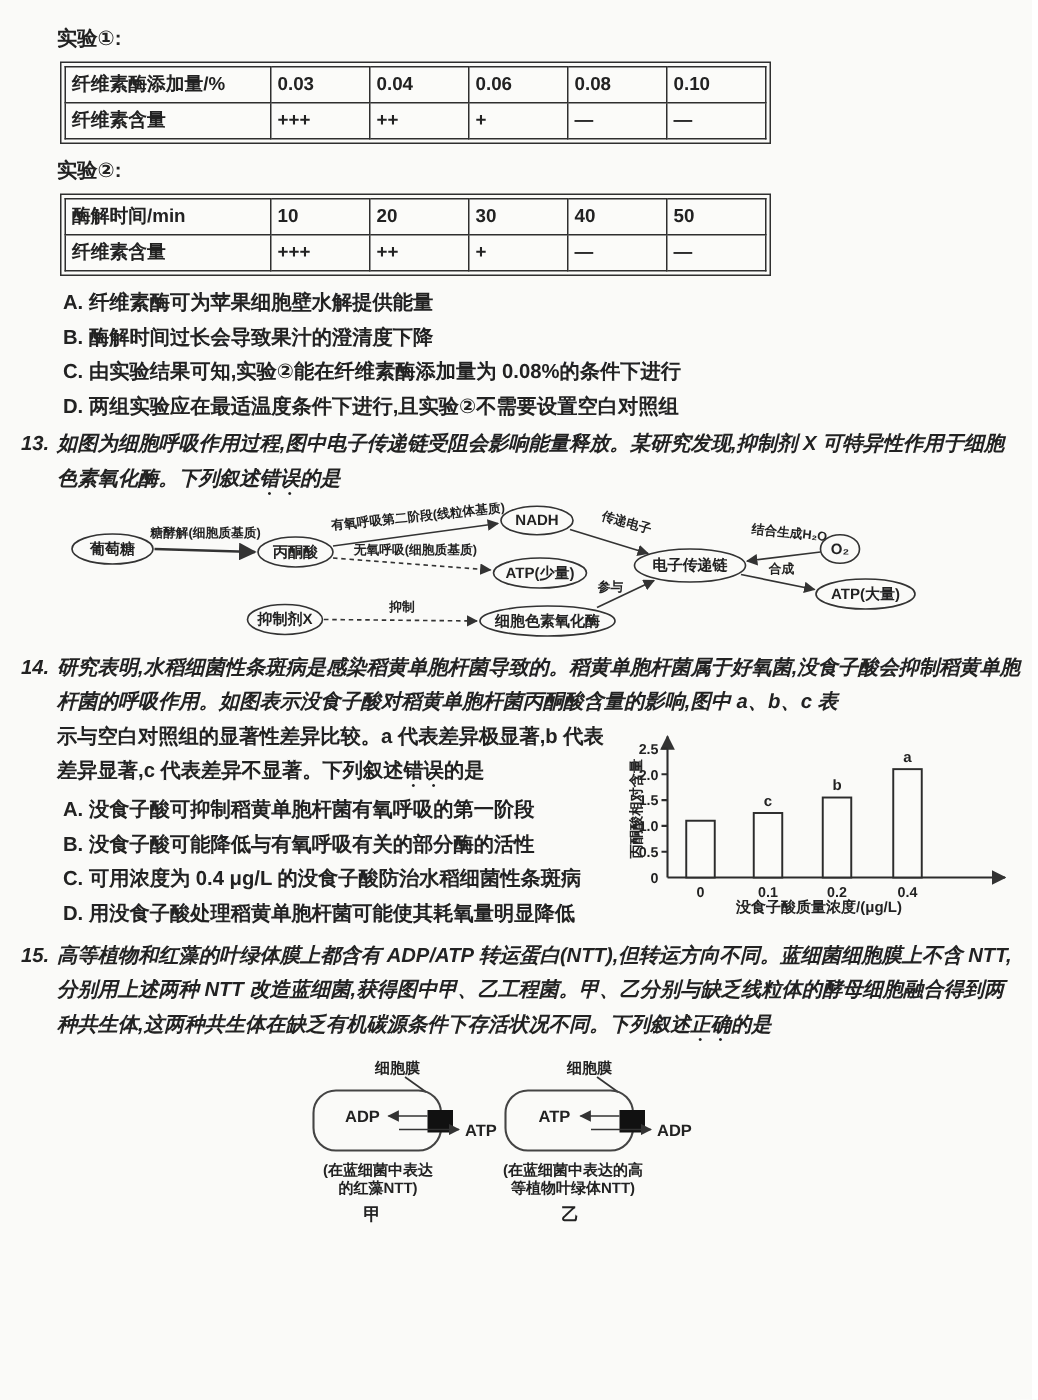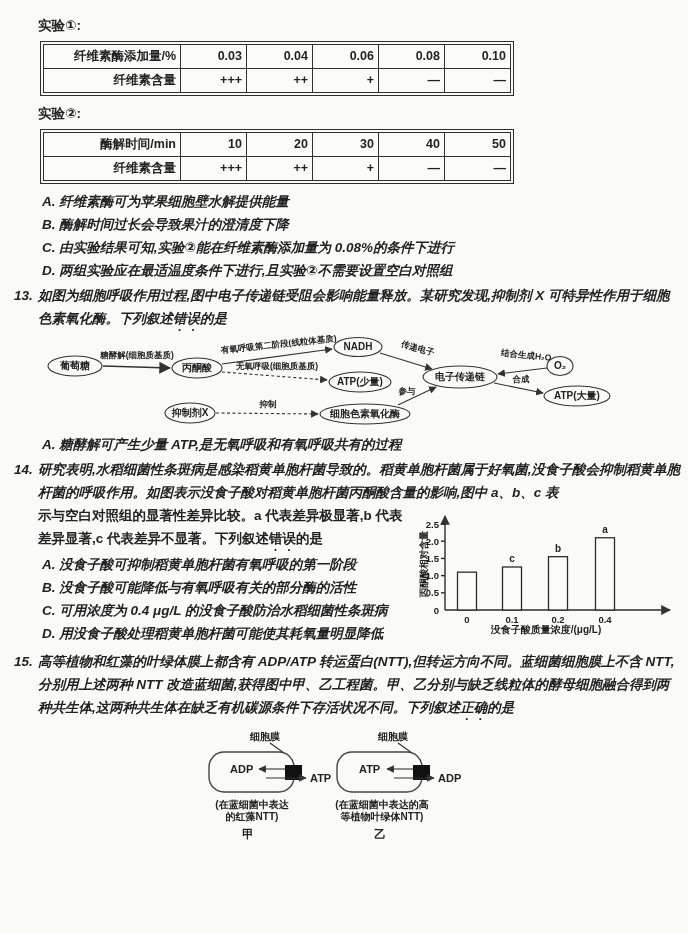--- a/index.html
+++ b/index.html
@@ -3,24 +3,24 @@
 <meta charset="utf-8">
 <style>
   html,body{margin:0;padding:0;}
   body{font-family:"Liberation Sans","DejaVu Sans",sans-serif;}
   .page{position:relative;width:688px;height:933px;overflow:hidden;
         background:#fafaf8;color:#222;font-size:13.5px;font-weight:600;line-height:23px;}
   .inner{padding:10px 8px 0 14px;}
   .exp-label{margin:4px 0 4px 24px;}
   .table-wrap{border:1.5px solid #2f2f2f;padding:2px;width:fit-content;margin:2px 0 6px 26px;background:#fbfbf9;}
   table.exp{border-collapse:collapse;}
-  table.exp td{border:1px solid #2f2f2f;text-align:right;font-size:12.5px;
+  table.exp td{border:1px solid #2f2f2f;text-align:left;font-size:12.5px;
                height:23px;padding:0 4px;min-width:57px;}
   table.exp td.hdr{width:128px;}
-  .opt{margin-left:28px;font-style:italic;}
+  .opt{margin-left:28px;}
   .q{padding-left:24px;text-indent:-24px;margin-top:2px;font-style:italic;}
   .q .qnum{display:inline-block;width:24px;text-indent:0;}
   .q14-rest{margin-top:0;}
   .q14-rest .stem2{padding-left:24px;}
   .chart-float{float:right;margin:-2px 0 0 6px;}
   .emph{text-emphasis:filled dot;text-emphasis-position:under right;
         -webkit-text-emphasis:filled dot;-webkit-text-emphasis-position:under;}
   svg text{fill:#222;font-family:"Liberation Sans","DejaVu Sans",sans-serif;font-weight:600;}
   svg .node{fill:none;stroke:#333;stroke-width:1.1;}
   svg .edge{stroke:#333;stroke-width:1.1;fill:none;}
@@ -141,21 +141,20 @@
     <ellipse class="node" cx="335" cy="79" rx="45" ry="10"></ellipse>
     <text class="nlabel" x="335" y="82">细胞色素氧化酶</text>
     <ellipse class="node" cx="430" cy="42" rx="37" ry="11"></ellipse>
     <text class="nlabel" x="430" y="45">电子传递链</text>
     <ellipse class="node" cx="530" cy="31" rx="13" ry="9.5"></ellipse>
     <text class="nlabel" x="530" y="34">O₂</text>
     <ellipse class="node" cx="547" cy="61" rx="33" ry="10"></ellipse>
     <text class="nlabel" x="547" y="64">ATP(大量)</text>
   </svg>
 
-  <div class="opt">A. 糖酵解可产生少量 ATP,是无氧呼吸和有氧呼吸共有的过程</div>
 
   <div class="q"><span class="qnum">14.</span><span>研究表明,水稻细菌性条斑病是感染稻黄单胞杆菌导致的。稻黄单胞杆菌属于好氧菌,没食子酸会抑制稻黄单胞杆菌的呼吸作用。如图表示没食子酸对稻黄单胞杆菌丙酮酸含量的影响,图中 a、b、c 表</span></div>
 
   <div class="q14-rest">
 
     <svg id="bar-chart" class="chart-float" width="264" height="146" viewBox="0 0 264 146">
       <line class="axis" x1="29" y1="108" x2="29" y2="14" marker-end="url(#arr)"></line>
       <line class="axis" x1="29" y1="108" x2="254" y2="108" marker-end="url(#arr)"></line>
       <g id="yticks-group">
             <text x="23" y="111.5" class="ytick">0</text>

